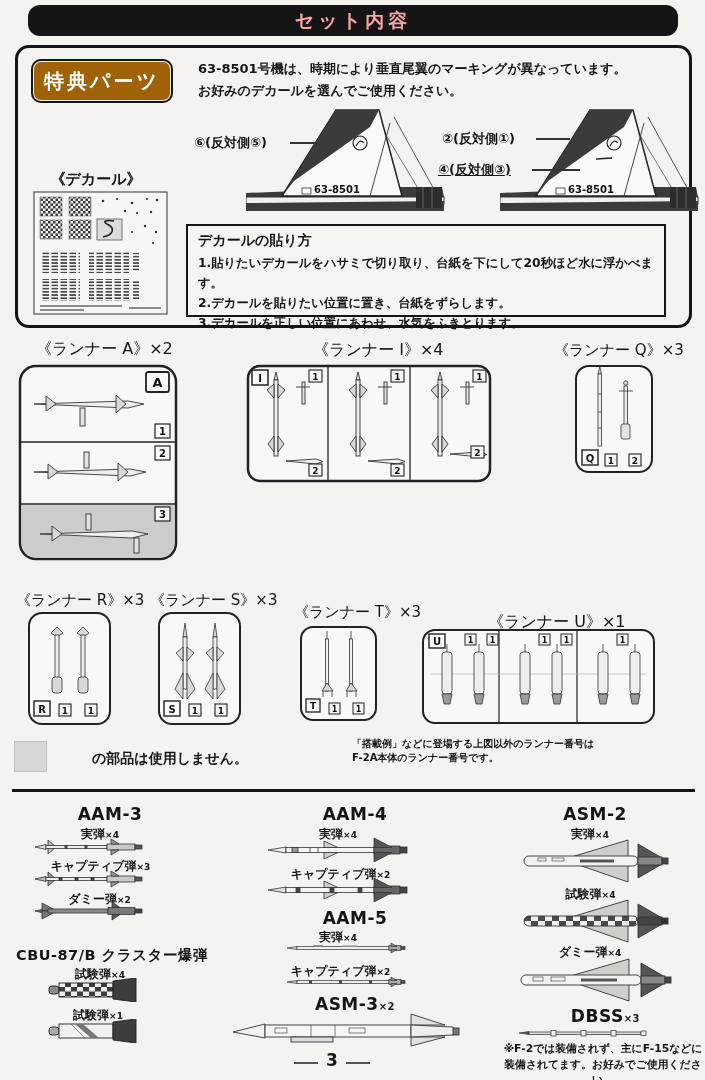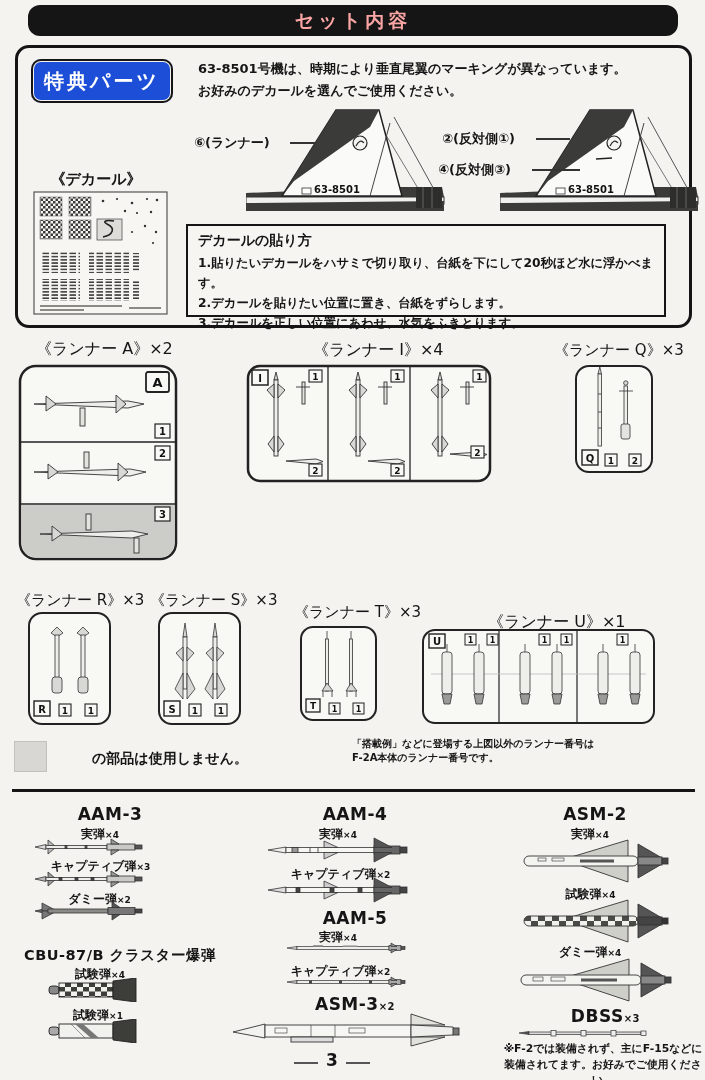--- a/index.html
+++ b/index.html
@@ -2,38 +2,38 @@
 <html><head>
 <meta charset="utf-8">
 <style>
   html,body{margin:0;padding:0;background:#e8e7e4;}
   .page{position:relative;width:705px;height:1080px;background:#f4f3f0;overflow:hidden;
         font-family:"DejaVu Sans","Liberation Sans",sans-serif;color:#151515;}
   .abs{position:absolute;}
   .hdr{background:#151515;color:#fca5a5;text-align:center;font-weight:bold;font-size:19px;
        line-height:31px;letter-spacing:4px;border-radius:12px;}
   .bonus{border:3px solid #151515;border-radius:14px;}
-  .badge{background:#1d4ed8;color:#fff;border-radius:10px;font-size:20px;font-weight:bold;
+  .badge{background:#a16207;color:#fff;border-radius:10px;font-size:20px;font-weight:bold;
          text-align:center;line-height:44px;letter-spacing:3px;box-shadow:inset 0 0 0 2px #151515, inset 0 0 0 3px #f4f3f0;}
   .intro{font-size:13px;font-weight:600;line-height:1.7;}
   .finlabel{font-size:13px;font-weight:600;white-space:nowrap;}
   .leader{background:#333;height:2px;}
   .dtitle{font-size:15px;font-weight:bold;text-align:center;}
   .howto{border:2.5px solid #151515;padding:6px 10px;box-sizing:border-box;background:#f6f5f2;}
   .howto .t{font-size:14px;font-weight:bold;margin-bottom:4px;}
   .howto .s{font-size:12.3px;font-weight:600;line-height:1.62;}
   .rlabel{font-size:16px;font-weight:normal;white-space:nowrap;}
   .rlabel.sm{font-size:15px;}
   .note{font-size:14px;font-weight:600;margin-left:40px;}
   .note2{font-size:10px;font-weight:600;line-height:1.35;}
   .swatch{background:#d8d7d4;border:1px solid #c2c1be;}
   .divider{background:#151515;}
   .wtitle{font-size:17px;font-weight:bold;text-align:center;letter-spacing:0.5px;}
   .wtitle .cnt{font-size:10px;font-weight:bold;}
-  .wtitle.sm{font-size:14.5px;white-space:nowrap;text-align:left;margin-left:8px;}
+  .wtitle.sm{font-size:14.5px;white-space:nowrap;text-align:left;}
   .v{font-size:12px;font-weight:600;text-align:center;white-space:nowrap;}
   .v .cnt{font-size:9px;}
   .foot{font-size:10.8px;font-weight:600;line-height:1.45;text-align:center;}
   .pnum{font-size:17px;font-weight:600;text-align:center;}
   .pdash{background:#555;height:2px;}
   svg{display:block;}
   svg text{font-family:"DejaVu Sans","Liberation Sans",sans-serif;}
 </style>
 </head>
 <body>
@@ -85,26 +85,26 @@
       <polygon points="36,95 90,9 133,9 156,95" fill="#fafaf8" stroke="#222" stroke-width="1.5"></polygon>
       <polygon points="36,95 90,9 133,9 124,26 48,80" fill="#3b3b3a"></polygon>
       <line x1="144" y1="22" x2="124" y2="95" stroke="#444" stroke-width="1"></line>
       <circle cx="114" cy="42" r="7" fill="#f4f4f2" stroke="#222" stroke-width="1.2"></circle>
       <path d="M110,45 q4,-8 8,-3" stroke="#222" stroke-width="1.2" fill="none"></path>
       <line x1="96" y1="58" x2="112" y2="57" stroke="#222" stroke-width="1.4"></line>
       <rect x="56" y="87" width="9" height="6" fill="#fff" stroke="#333" stroke-width="0.8"></rect>
       <text x="68" y="92" font-size="10" font-weight="bold" fill="#111">63-8501</text>
     </svg>
 
-    <div class="abs finlabel" style="left:176px;top:86px;">⑥(ランナー)</div>
+    <div class="abs finlabel" style="left:176px;top:86px;">⑥(反対側⑤)</div>
     <div class="abs leader" style="left:272px;top:94px;width:26px;"></div>
 
     <div class="abs finlabel" style="left:424px;top:82px;">②(反対側①)</div>
     <div class="abs leader" style="left:518px;top:90px;width:34px;"></div>
-    <div class="abs finlabel" style="left:420px;top:113px;">④(反対側③)</div>
+    <div class="abs finlabel" style="left:420px;top:113px;text-decoration:underline;">④(反対側③)</div>
     <div class="abs leader" style="left:514px;top:121px;width:48px;"></div>
 
     <div class="abs dtitle" style="left:22px;top:122px;width:112px;">《デカール》</div>
 
     <svg class="abs" style="left:15px;top:143px;" width="135" height="124" viewBox="0 0 135 124">
       <defs>
         <pattern id="chk1" patternUnits="userSpaceOnUse" width="5" height="5">
           <rect width="5" height="5" fill="#f6f5f2"></rect>
           <rect width="2.5" height="2.5" fill="#3a3a38"></rect>
           <rect x="2.5" y="2.5" width="2.5" height="2.5" fill="#3a3a38"></rect>

